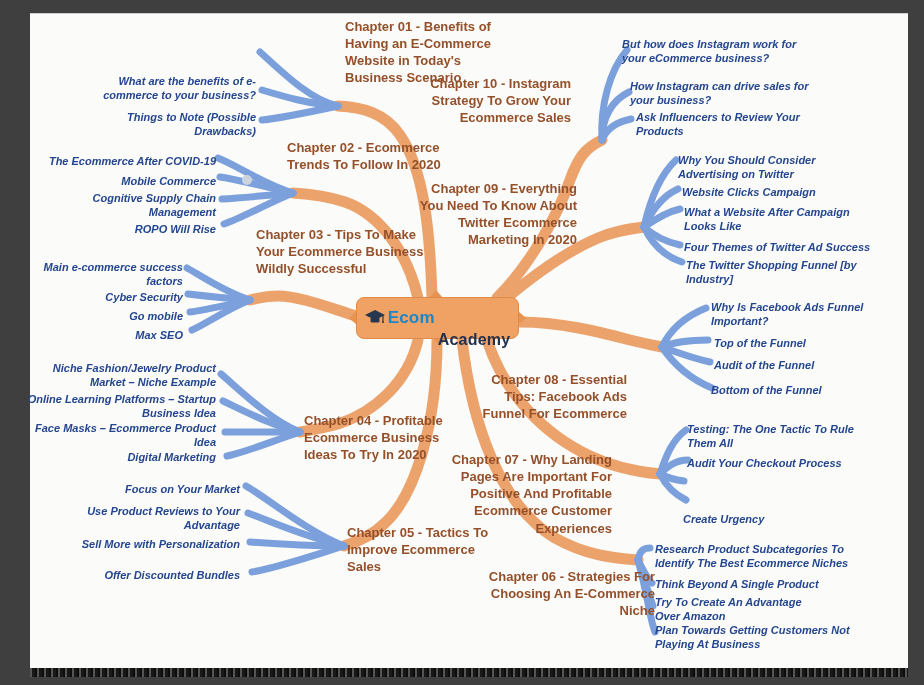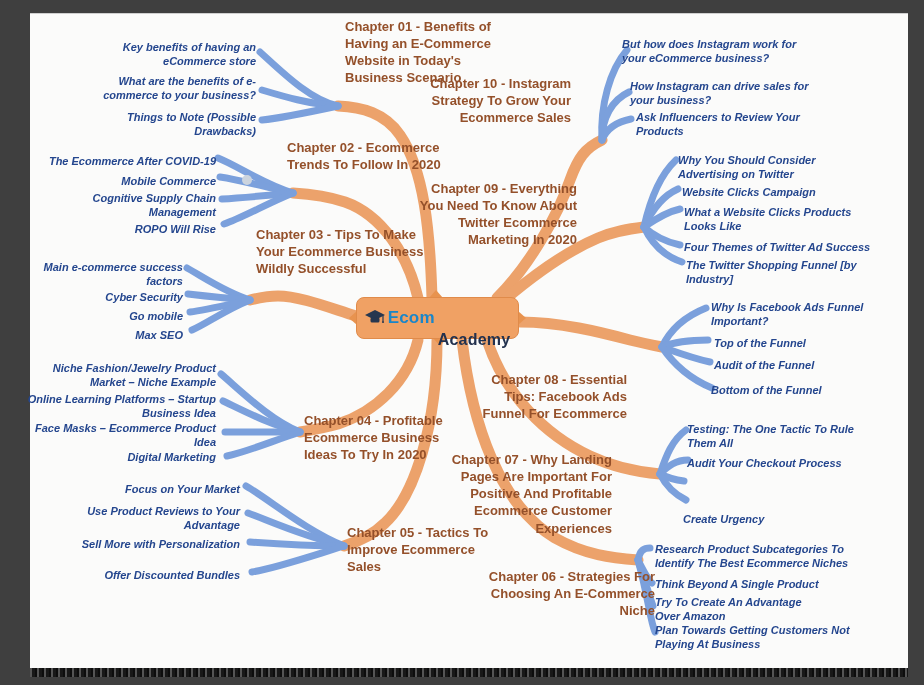--- a/index.html
+++ b/index.html
@@ -138,21 +138,20 @@
   <div class="chapter t-left" style="left:287px;top:139px;width:170px;">Chapter 02 - Ecommerce Trends To Follow In 2020</div>
   <div class="chapter t-left" style="left:256px;top:226px;width:180px;">Chapter 03 - Tips To Make Your Ecommerce Business Wildly Successful</div>
   <div class="chapter t-left" style="left:304px;top:412px;width:165px;">Chapter 04 - Profitable Ecommerce Business Ideas To Try In 2020</div>
   <div class="chapter t-left" style="left:347px;top:524px;width:150px;">Chapter 05 - Tactics To Improve Ecommerce Sales</div>
   <div class="chapter t-right" style="left:460px;top:568px;width:195px;">Chapter 06 - Strategies For Choosing An E-Commerce Niche</div>
   <div class="chapter t-right" style="left:440px;top:451px;width:172px;">Chapter 07 - Why Landing Pages Are Important For Positive And Profitable Ecommerce Customer Experiences</div>
   <div class="chapter t-right" style="left:473px;top:371px;width:154px;">Chapter 08 - Essential Tips: Facebook Ads Funnel For Ecommerce</div>
   <div class="chapter t-right" style="left:405px;top:180px;width:172px;">Chapter 09 - Everything You Need To Know About Twitter Ecommerce Marketing In 2020</div>
   <div class="chapter t-right" style="left:413px;top:75px;width:158px;">Chapter 10 - Instagram Strategy To Grow Your Ecommerce Sales</div>
 
-  <div class="topic t-right" style="left:71px;top:40px;width:185px;">Key benefits of having an eCommerce store</div>
   <div class="topic t-right" style="left:71px;top:74px;width:185px;">What are the benefits of e-commerce to your business?</div>
   <div class="topic t-right" style="left:71px;top:110px;width:185px;">Things to Note (Possible Drawbacks)</div>
 
   <div class="topic t-right" style="left:36px;top:154px;width:180px;">The Ecommerce After COVID-19</div>
   <div class="topic t-right" style="left:36px;top:174px;width:180px;">Mobile Commerce</div>
   <div class="topic t-right" style="left:36px;top:191px;width:180px;">Cognitive Supply Chain Management</div>
   <div class="topic t-right" style="left:36px;top:222px;width:180px;">ROPO Will Rise</div>
 
   <div class="topic t-right" style="left:18px;top:260px;width:165px;">Main e-commerce success factors</div>
   <div class="topic t-right" style="left:18px;top:290px;width:165px;">Cyber Security</div>
@@ -178,20 +177,20 @@
   <div class="topic t-left" style="left:687px;top:456px;width:190px;">Audit Your Checkout Process</div>
   <div class="topic t-left" style="left:683px;top:476px;width:190px;margin-top:36px;">Create Urgency</div>
 
   <div class="topic t-left" style="left:711px;top:300px;width:180px;">Why Is Facebook Ads Funnel Important?</div>
   <div class="topic t-left" style="left:714px;top:336px;width:180px;">Top of the Funnel</div>
   <div class="topic t-left" style="left:714px;top:358px;width:180px;">Audit of the Funnel</div>
   <div class="topic t-left" style="left:711px;top:383px;width:180px;">Bottom of the Funnel</div>
 
   <div class="topic t-left" style="left:678px;top:153px;width:190px;">Why You Should Consider Advertising on Twitter</div>
   <div class="topic t-left" style="left:682px;top:185px;width:190px;">Website Clicks Campaign</div>
-  <div class="topic t-left" style="left:684px;top:205px;width:190px;">What a Website Clicks Products Looks Like</div>
+  <div class="topic t-left" style="left:684px;top:205px;width:190px;">What a Website After Campaign Looks Like</div>
   <div class="topic t-left" style="left:684px;top:240px;width:200px;">Four Themes of Twitter Ad Success</div>
   <div class="topic t-left" style="left:686px;top:258px;width:190px;">The Twitter Shopping Funnel [by Industry]</div>
 
   <div class="topic t-left" style="left:622px;top:37px;width:190px;">But how does Instagram work for your eCommerce business?</div>
   <div class="topic t-left" style="left:630px;top:79px;width:190px;">How Instagram can drive sales for your business?</div>
   <div class="topic t-left" style="left:636px;top:110px;width:190px;">Ask Influencers to Review Your Products</div>
 </div>
 
 </body></html>

